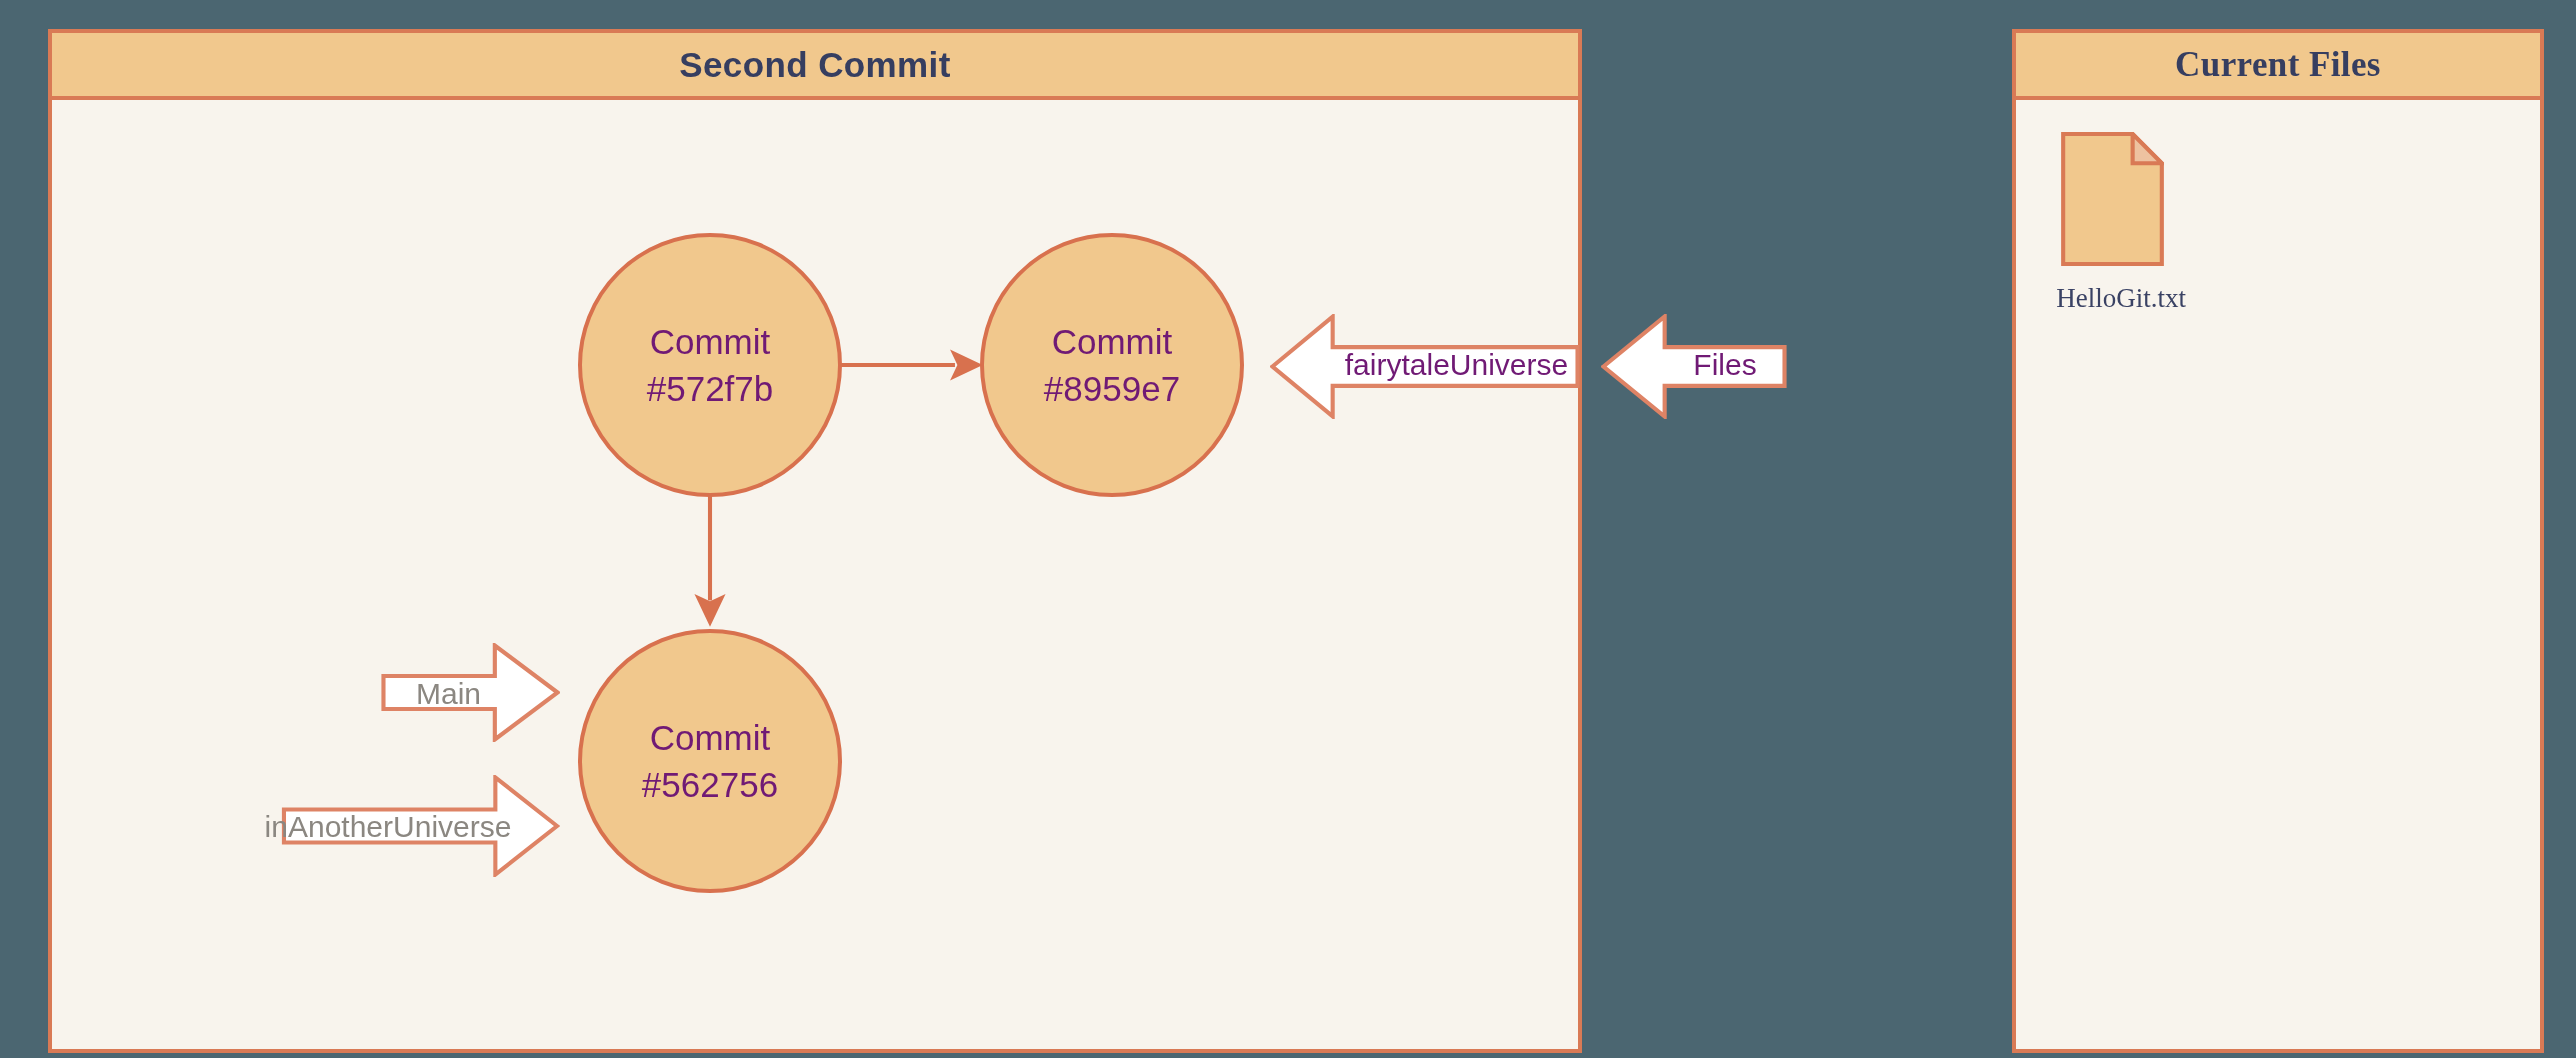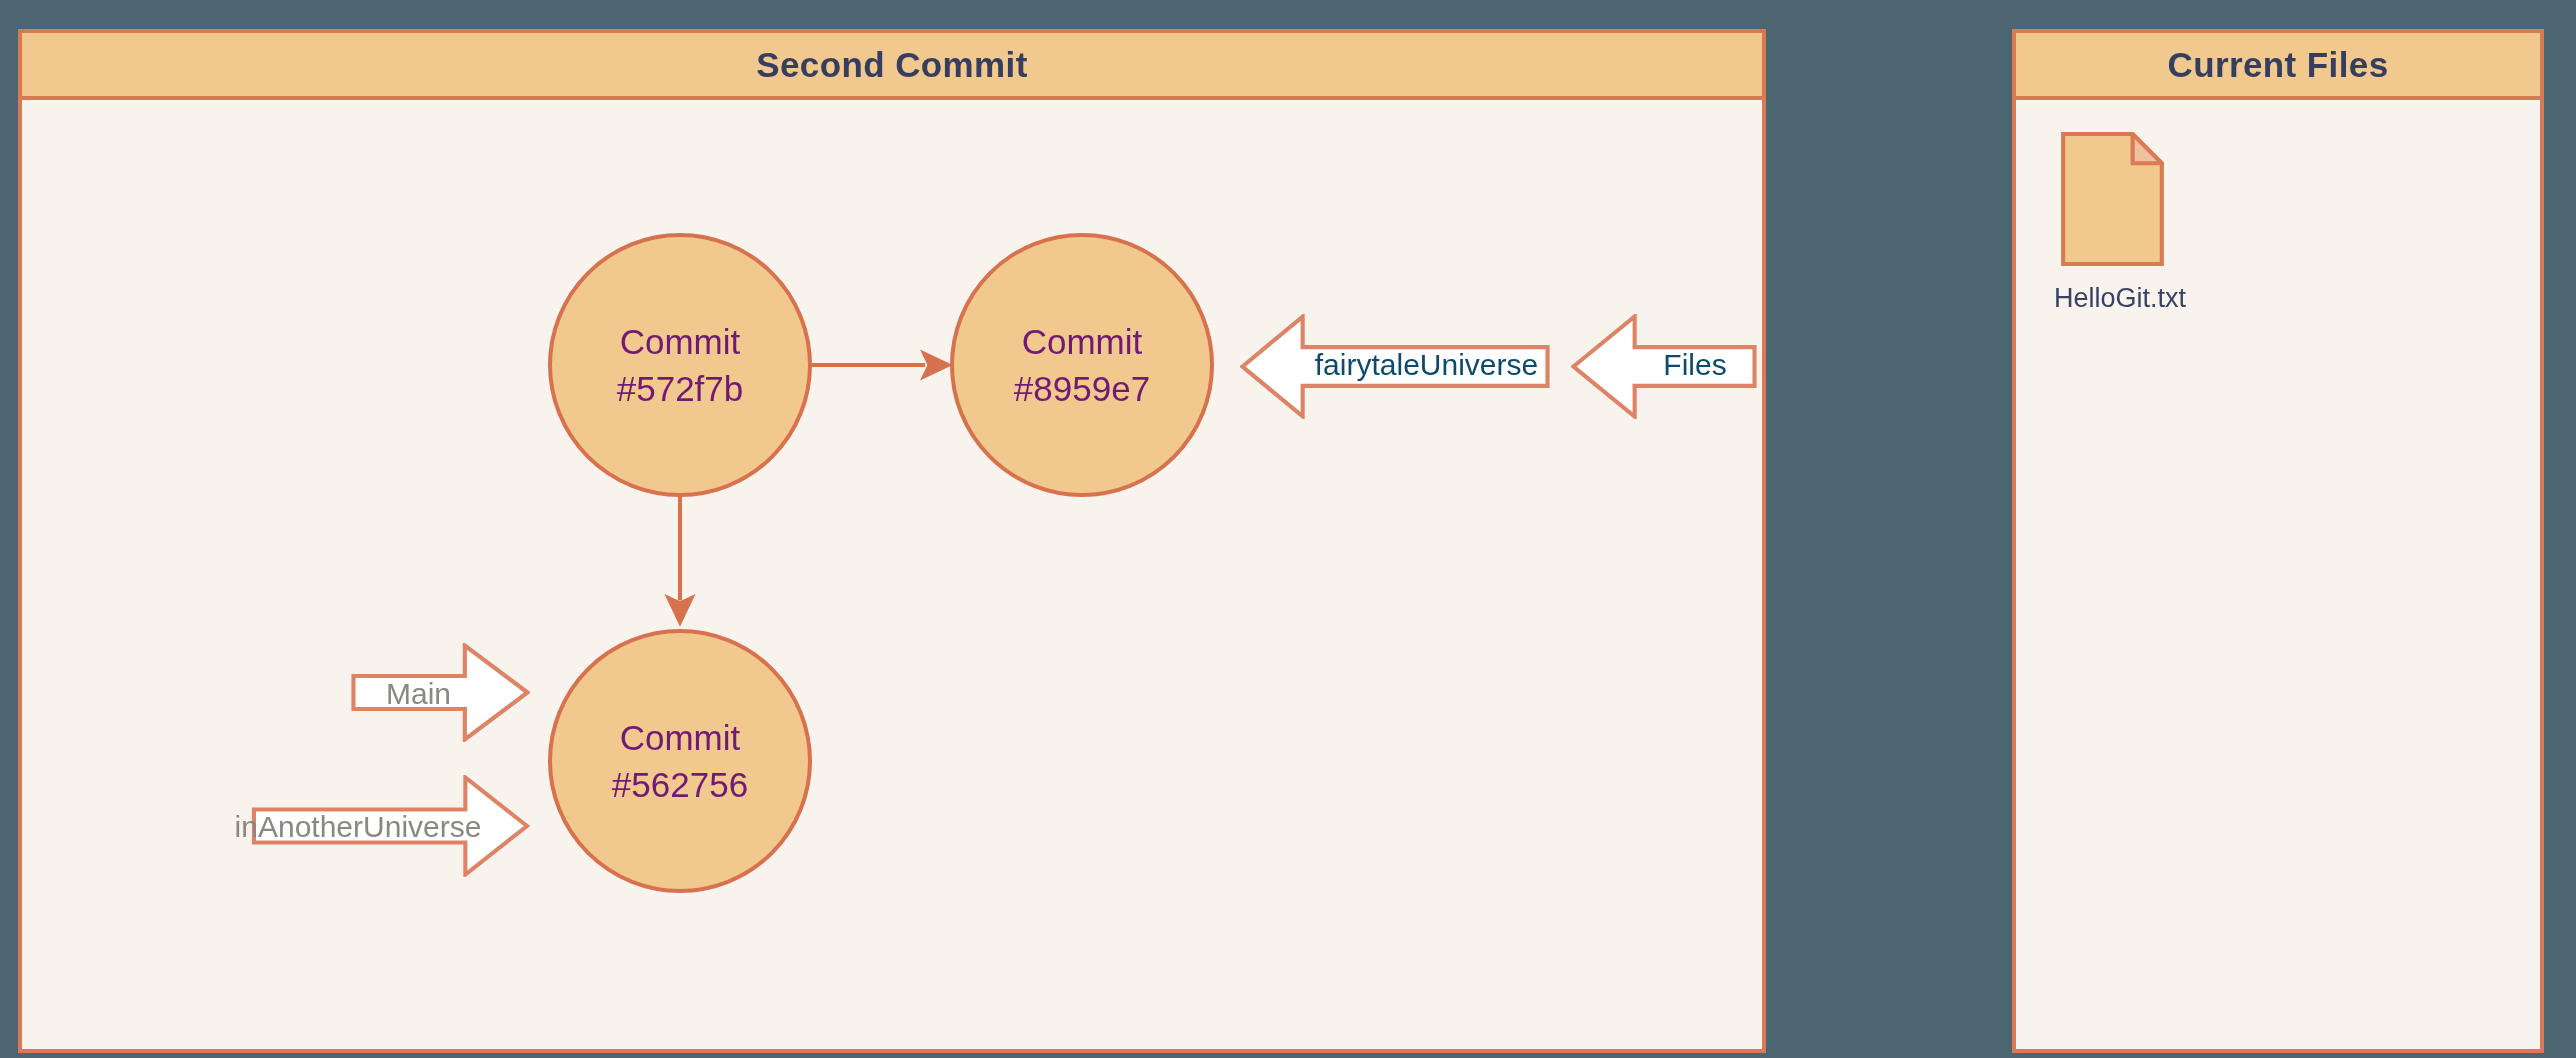--- a/index.html
+++ b/index.html
@@ -25,22 +25,22 @@
     border-bottom: 4.1px solid #d97a55;
     display: flex; align-items: center; justify-content: center;
     flex: 0 0 auto;
   }
   .panel-title {
     font-size: 35px; font-weight: bold; color: #363e60;
     letter-spacing: 0.4px;
   }
   .panel-body { position: relative; flex: 1 1 auto; background: #f8f4ed; }
 
-  #panel-second-commit { left: 18px; top: 29px; width: 1748px; height: 1024px; }
-  #panel-current-files { left: 2012px; top: 29px; width: 532px; height: 1024px; }
+  #panel-second-commit { left: 48px; top: 29px; width: 1534px; height: 1024px; }
+  #panel-current-files { left: 2012px; top: 29px; width: 532px; height: 1024px; font-family: Liberation Serif, serif; }
 
   .commit-node {
     position: absolute;
     box-sizing: border-box;
     width: 264px; height: 264px;
     border-radius: 50%;
     background: #f1c88d;
     border: 4.1px solid #d8714e;
     display: flex; flex-direction: column;
     align-items: center; justify-content: center;
@@ -61,21 +61,21 @@
   #arrow-head      { left: 1549px; top: 214px; }
   #arrow-main      { left: 329px;  top: 543px; }
   #arrow-inanother { left: 229px;  top: 675px; }
 
   .branch-text {
     position: absolute;
     display: flex; align-items: center; justify-content: center;
     font-size: 30px;
     white-space: nowrap;
   }
-  .branch-text.dark { color: #0c4a6e; }
+  .branch-text.dark { color: #701a75; }
   .branch-text.gray { color: #8b8781; }
   #text-fairytale { left: 1283px; top: 247px; width: 243px; height: 36px; }
   #text-head      { left: 1613px; top: 247px; width: 120px; height: 36px; }
   #text-main      { left: 329px;  top: 577px; width: 113px; height: 33px; padding-left: 11px; }
   #text-inanother { left: 229px;  top: 710px; width: 214px; height: 33px; }
 
   .file-item { position: absolute; width: 148px; text-align: right; }
   #file-1 { left: 22px;  top: 32px; }
   #file-2 { left: 187px; top: 32px; }
   .file-icon-box { width: 103px; height: 134px; margin: 0 auto; }

